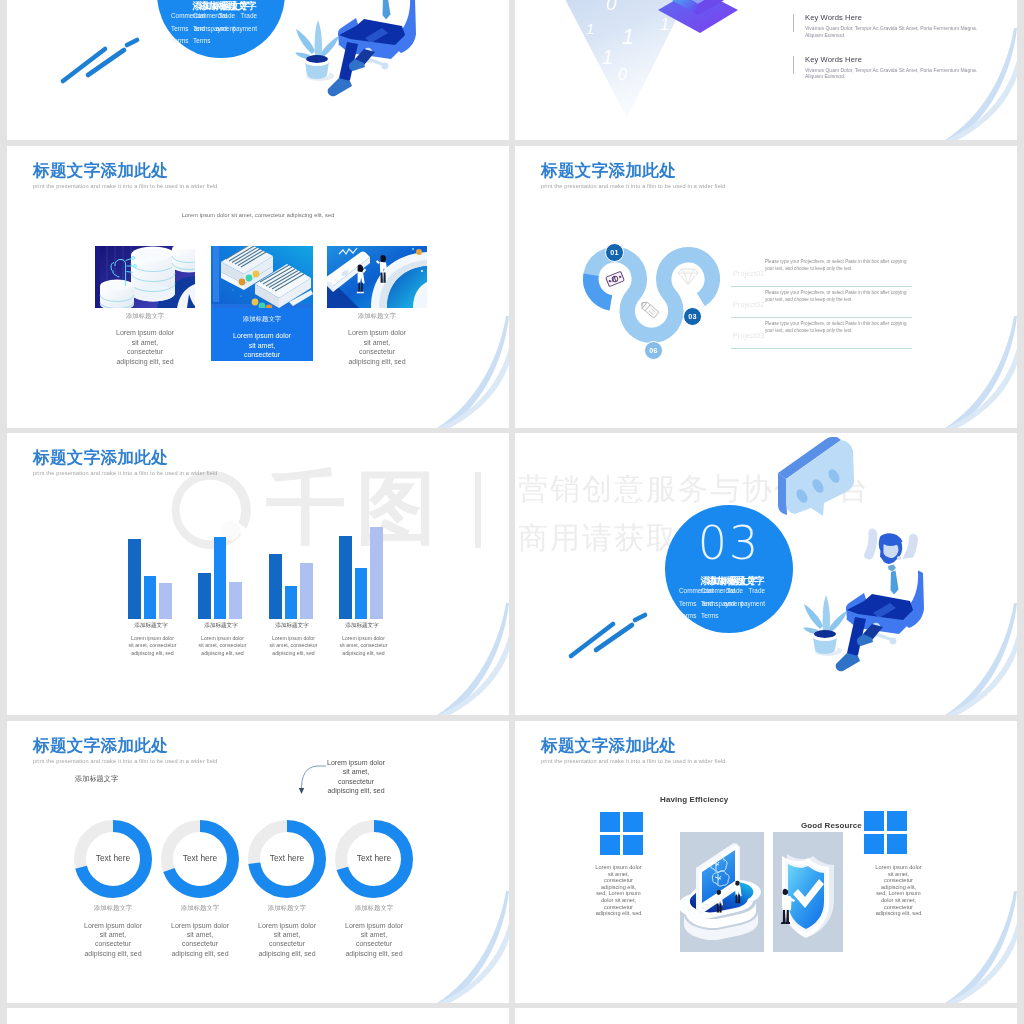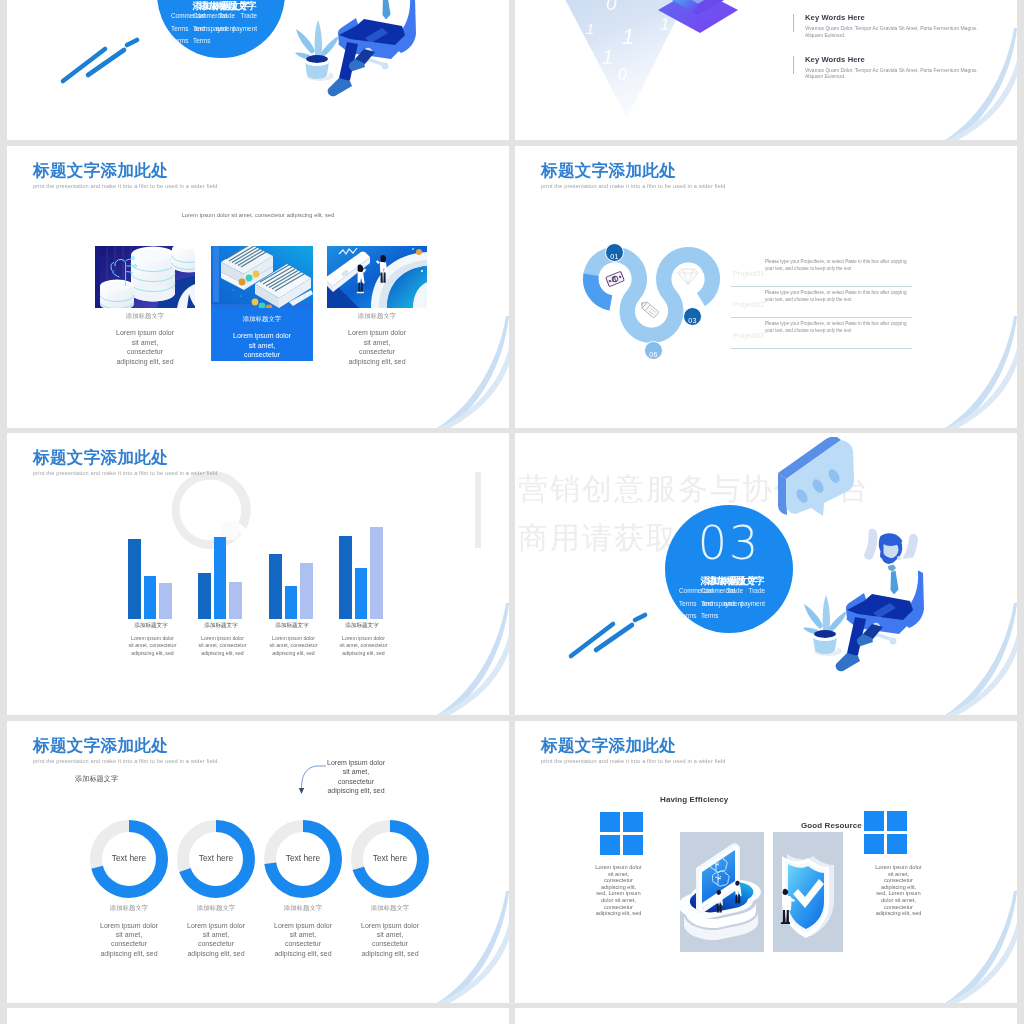--- a/index.html
+++ b/index.html
@@ -42,22 +42,22 @@
   .tc-img{width:100%;height:62px;overflow:hidden;}
   .tc-cap{margin-top:4px;text-align:center;font-size:6.4px;color:#8d8d8d;}
   .tc-body{margin:7px auto 0;width:62px;text-align:center;font-size:7px;line-height:9.6px;color:#6d6d6d;}
   .tc-active .tc-panel{background:#1677ed;margin-top:0;padding-bottom:8px;height:45px;overflow:hidden;}
   .tc-active .tc-cap{color:#fff;padding-top:3px;}
   .tc-active .tc-body{color:#fff;}
 
   
   .sc-svg{position:absolute;left:66px;top:97px;width:160px;height:130px;}
   .sc-badge{position:absolute;width:17px;height:17px;border-radius:50%;background:#1465b0;
-            border:1.6px solid #fff;color:#fff;font-size:7.2px;font-weight:normal;
-            display:flex;align-items:flex-end;justify-content:center;letter-spacing:.3px;}
+            border:1.6px solid #fff;color:#fff;font-size:7.2px;font-weight:bold;
+            display:flex;align-items:center;justify-content:center;letter-spacing:.3px;}
   .sc-b1{left:90px;top:97px;}
   .sc-b2{left:129px;top:195px;background:#85bcea;}
   .sc-b3{left:168px;top:161px;}
   .sc-rows{position:absolute;left:216px;top:110px;width:181px;}
   .sc-row{position:relative;height:30px;border-bottom:1px solid #c2dbde;}
   .sc-lbl{position:absolute;left:2px;top:14px;font-size:7px;color:#e6e6e6;letter-spacing:.2px;}
   .sc-txt{position:absolute;left:34px;right:0;top:3px;font-size:4.6px;line-height:6.6px;color:#8e8e8e;}
 
   
   .bc-wrap{position:absolute;left:114px;top:60px;width:290px;height:160px;}
@@ -72,21 +72,21 @@
   .bc-bars i.b2{left:15.5px;background:#1889f5;}
   .bc-bars i.b3{left:31px;background:#aec0f2;}
   .bc-cap{margin-top:3px;width:46px;font-size:5.6px;color:#4e4e4e;text-align:center;}
   .bc-body{margin-top:5px;width:49px;font-size:5.2px;line-height:7.4px;color:#6d6d6d;text-align:center;}
 
   
   .dn-grouplabel{position:absolute;left:68px;top:53px;font-size:7.2px;color:#4e4e4e;}
   .dn-callout{position:absolute;left:318px;top:37px;width:62px;text-align:center;
               font-size:7px;line-height:9.4px;color:#4e4e4e;}
   .dn-arrow{position:absolute;left:290px;top:42px;width:30px;height:35px;}
-  .dn-row{position:absolute;left:76px;top:98px;width:360px;height:130px;}
+  .dn-row{position:absolute;left:60px;top:98px;width:360px;height:130px;}
   .dn-item{position:absolute;top:0;width:92px;}
   .dn-item:nth-child(1){left:0}
   .dn-item:nth-child(2){left:87px}
   .dn-item:nth-child(3){left:174px}
   .dn-item:nth-child(4){left:261px}
   .dn-svg{position:absolute;left:6px;top:0;width:80px;height:80px;}
   .dn-center{position:absolute;left:0;right:0;top:34px;text-align:center;font-size:8.4px;color:#4b4b4b;}
   .dn-cap{position:absolute;left:0;right:0;top:85px;text-align:center;font-size:6.4px;color:#8d8d8d;}
   .dn-body{position:absolute;left:15px;width:62px;top:102px;text-align:center;font-size:7px;
            line-height:9.2px;color:#6d6d6d;}
@@ -108,21 +108,21 @@
   .tp-txtr{left:360px;top:143px;}
   .tp-pic{position:absolute;overflow:hidden;}
   .tp-p1{left:165px;top:111px;width:84px;height:120px;}
   .tp-p2{left:258px;top:111px;width:70px;height:120px;}
 
   
   .kw-art{position:absolute;left:-5px;top:30px;width:300px;height:240px;}
   .kw-list{position:absolute;left:278px;top:155px;width:200px;}
   .kw-item{position:relative;padding-left:12px;margin-bottom:16px;}
   .kw-item:before{content:"";position:absolute;left:0;top:1px;width:1.4px;height:18px;background:#b9b9c6;}
-  .kw-h{font-size:7.6px;font-weight:bold;color:#3b3b4a;letter-spacing:.1px;}
+  .kw-h{font-size:7.6px;font-weight:normal;color:#3b3b4a;letter-spacing:.1px;}
   .kw-b{margin-top:3px;font-size:5px;line-height:6.8px;color:#8e8e9c;width:176px;}
 
   
   .divider-body{position:absolute;inset:0;}
   .dv-stripes{position:absolute;left:50px;top:175px;width:90px;height:55px;}
   .dv-circle{position:absolute;left:150px;top:72px;width:128px;height:128px;border-radius:50%;
              background:#1989ef;}
   .dv-num{position:absolute;left:0;right:0;top:14px;text-align:center;color:#eaf4fe;
           font-size:46px;font-weight:300;line-height:48px;letter-spacing:2px;
           font-family:"DejaVu Sans","Liberation Sans",sans-serif;}
@@ -842,19 +842,20 @@
 
 <div class="slide c0 r4"></div>
 <div class="slide c1 r4"></div>
 
 <div class="wm-root">
   <svg class="wm-logo" viewBox="0 0 86 86">
     <path d="M42 2 A40 40 0 1 0 73 67 L66 60 A31 31 0 1 1 42 11 A31 31 0 0 1 70 55 L78 61 A40 40 0 0 0 42 2 Z" fill="#ededed"></path>
     <path d="M70 55 A40 40 0 0 1 56 78 L52 70 A31 31 0 0 0 66 60 Z" fill="#ededed"></path>
     <circle cx="62" cy="63" r="10" fill="#fbfbfb"></circle>
   </svg>
+  <div class="wm-cn">千图</div>
   <div class="wm-bar"></div>
   <div class="wm-lines">
     <div>营销创意服务与协作平台</div>
     <div>商用请获取授权</div>
   </div>
 </div>
 </div>
 
 </body></html>

